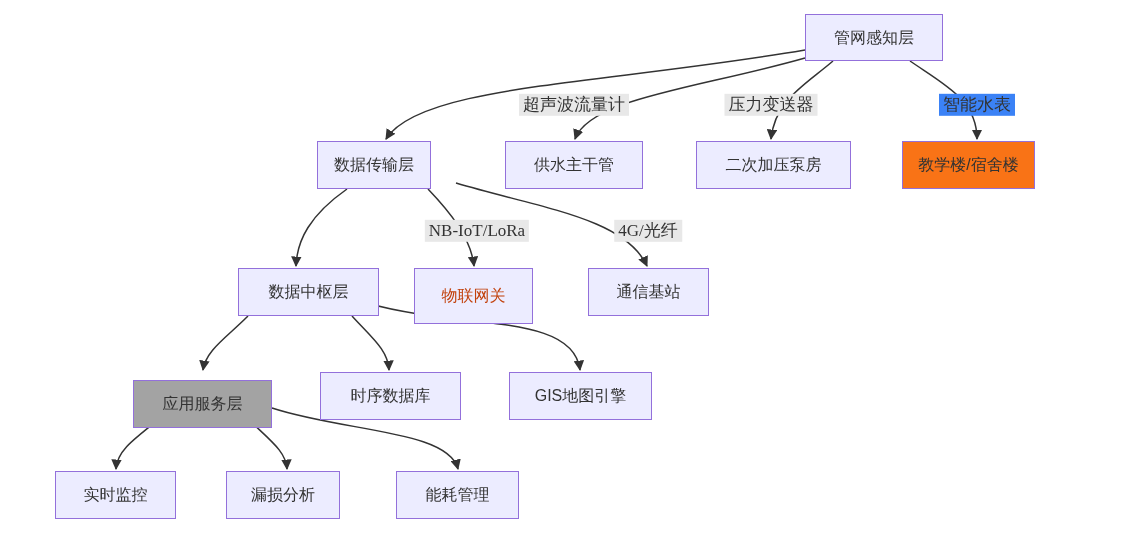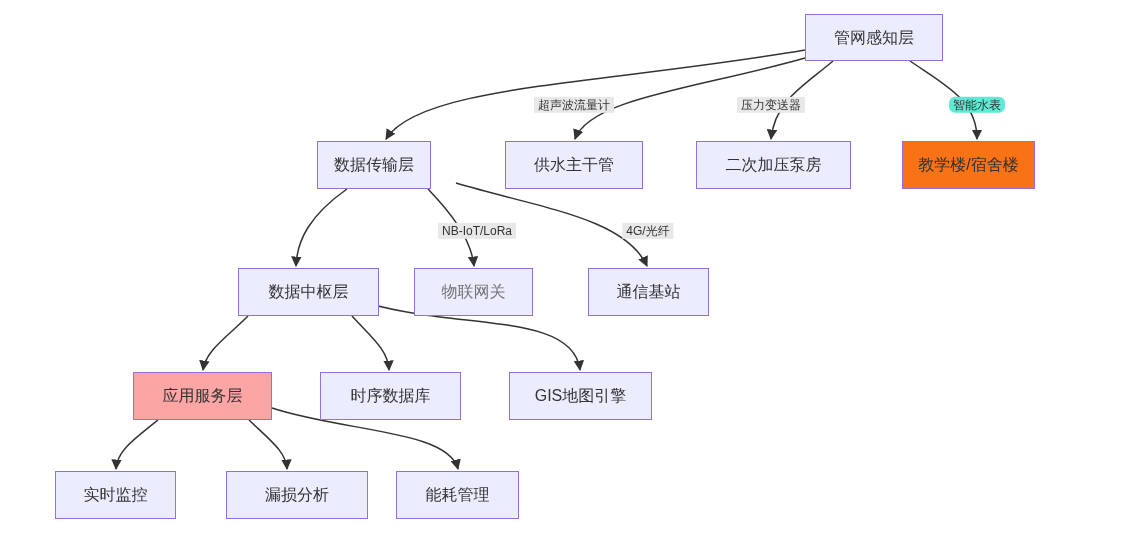--- a/index.html
+++ b/index.html
@@ -39,24 +39,25 @@
     justify-content: center;
     font-size: 16px;
     line-height: 1;
     white-space: nowrap;
     border-width: 1px;
     border-style: solid;
   }
   .edge-label {
     position: absolute;
     transform: translate(-50%, -50%);
-    font-size: 12px;
+    font-size: 17px;
     line-height: 1.2;
     padding: 1px 4px;
     white-space: nowrap;
+    font-family: Liberation Serif, serif;
   }
 </style>
 </head>
 <body>
 
 <div id="canvas" style="background: rgb(255, 255, 255);">
   <svg id="edge-layer" width="1135" height="545" viewBox="0 0 1135 545">
     <defs>
       <marker id="arrowhead" viewBox="0 0 10 10" refX="9" refY="5" markerWidth="7" markerHeight="7" orient="auto-start-reverse">
         <path id="arrowhead-path" d="M 0 0 L 10 5 L 0 10 z" fill="#333333"></path>
@@ -78,27 +79,27 @@
         <path d="M 272 408 C 345 432, 448 430, 458 469" fill="none" stroke="#333333" stroke-width="1.5" marker-end="url(#arrowhead)"></path>
       </g>
   </svg>
   <div id="node-layer">
       <div class="node" style="left: 805px; top: 14px; width: 138px; height: 47px; background: rgb(236, 236, 255); border-color: rgb(147, 112, 219); color: rgb(51, 51, 51);">管网感知层</div>
       <div class="node" style="left: 317px; top: 141px; width: 114px; height: 48px; background: rgb(236, 236, 255); border-color: rgb(147, 112, 219); color: rgb(51, 51, 51);">数据传输层</div>
       <div class="node" style="left: 505px; top: 141px; width: 138px; height: 48px; background: rgb(236, 236, 255); border-color: rgb(147, 112, 219); color: rgb(51, 51, 51);">供水主干管</div>
       <div class="node" style="left: 696px; top: 141px; width: 155px; height: 48px; background: rgb(236, 236, 255); border-color: rgb(147, 112, 219); color: rgb(51, 51, 51);">二次加压泵房</div>
       <div class="node" style="left: 902px; top: 141px; width: 133px; height: 48px; background: #f97316; border-color: rgb(147, 112, 219); color: rgb(51, 51, 51); text-align: right;">教学楼/宿舍楼</div>
       <div class="node" style="left: 226px; top: 268px; width: 141px; height: 48px; background: rgb(236, 236, 255); border-color: rgb(147, 112, 219); color: rgb(51, 51, 51); margin-left: 12px;">数据中枢层</div>
-      <div class="node" style="left: 414px; top: 268px; width: 119px; height: 48px; background: rgb(236, 236, 255); border-color: rgb(147, 112, 219); color: #737373;">物联网关</div>
+      <div class="node" style="left: 414px; top: 268px; width: 119px; height: 56px; background: rgb(236, 236, 255); border-color: rgb(147, 112, 219); color: #c2410c;">物联网关</div>
       <div class="node" style="left: 588px; top: 268px; width: 121px; height: 48px; background: rgb(236, 236, 255); border-color: rgb(147, 112, 219); color: rgb(51, 51, 51);">通信基站</div>
-      <div class="node" style="left: 133px; top: 372px; width: 139px; height: 48px; background: #fca5a5; border-color: rgb(147, 112, 219); color: rgb(51, 51, 51);">应用服务层</div>
+      <div class="node" style="left: 133px; top: 380px; width: 139px; height: 48px; background: #a3a3a3; border-color: rgb(147, 112, 219); color: rgb(51, 51, 51);">应用服务层</div>
       <div class="node" style="left: 320px; top: 372px; width: 141px; height: 48px; background: rgb(236, 236, 255); border-color: rgb(147, 112, 219); color: rgb(51, 51, 51);">时序数据库</div>
       <div class="node" style="left: 509px; top: 372px; width: 143px; height: 48px; background: rgb(236, 236, 255); border-color: rgb(147, 112, 219); color: rgb(51, 51, 51);">GIS地图引擎</div>
       <div class="node" style="left: 55px; top: 471px; width: 121px; height: 48px; background: rgb(236, 236, 255); border-color: rgb(147, 112, 219); color: rgb(51, 51, 51);">实时监控</div>
-      <div class="node" style="left: 226px; top: 471px; width: 142px; height: 48px; background: rgb(236, 236, 255); border-color: rgb(147, 112, 219); color: rgb(51, 51, 51);">漏损分析</div>
+      <div class="node" style="left: 226px; top: 471px; width: 114px; height: 48px; background: rgb(236, 236, 255); border-color: rgb(147, 112, 219); color: rgb(51, 51, 51);">漏损分析</div>
       <div class="node" style="left: 396px; top: 471px; width: 123px; height: 48px; background: rgb(236, 236, 255); border-color: rgb(147, 112, 219); color: rgb(51, 51, 51);">能耗管理</div>
       <div class="edge-label" style="left: 574px; top: 105px; background: rgb(232, 232, 232); color: rgb(51, 51, 51);">超声波流量计</div>
       <div class="edge-label" style="left: 771px; top: 105px; background: rgb(232, 232, 232); color: rgb(51, 51, 51);">压力变送器</div>
-      <div class="edge-label" style="left: 977px; top: 105px; background: #5eead4; color: rgb(51, 51, 51); border-radius: 6px;">智能水表</div>
+      <div class="edge-label" style="left: 977px; top: 105px; background: #3b82f6; color: rgb(51, 51, 51);">智能水表</div>
       <div class="edge-label" style="left: 477px; top: 231px; background: rgb(232, 232, 232); color: rgb(51, 51, 51);">NB-IoT/LoRa</div>
       <div class="edge-label" style="left: 648px; top: 231px; background: rgb(232, 232, 232); color: rgb(51, 51, 51);">4G/光纤</div>
     </div>
 </div>
 
 </body></html>

